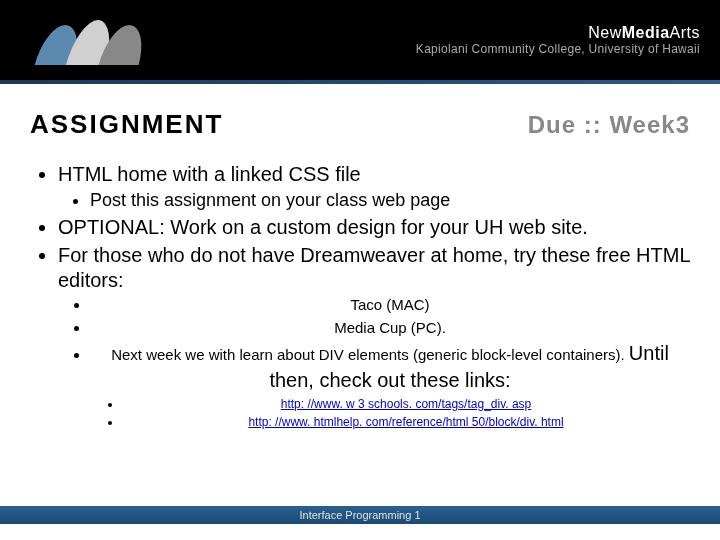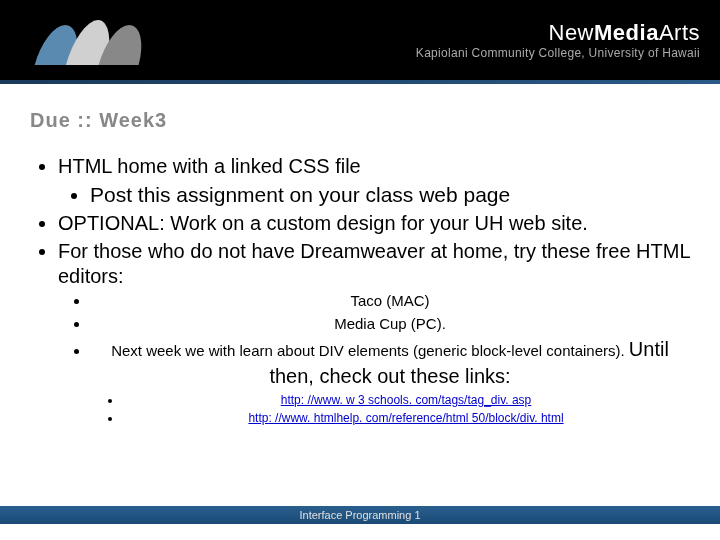--- a/index.html
+++ b/index.html
@@ -34,21 +34,21 @@
     margin-right: -8px;
   }
   .swoosh.s1 { width: 40px; height: 40px; background: #5a8ab0; }
   .swoosh.s2 { width: 40px; height: 45px; background: #d0d0d0; }
   .swoosh.s3 { width: 40px; height: 40px; background: #888; }
   .brand {
     color: #fff;
     text-align: right;
   }
   .brand-main {
-    font-size: 22px;
+    font-size: 16px;
     font-weight: 300;
     letter-spacing: 0.5px;
   }
   .brand-main .bold { font-weight: 600; }
   .brand-sub {
     font-size: 12px;
     color: #aaa;
     letter-spacing: 0.3px;
   }
   .accent-bar {
@@ -65,35 +65,35 @@
     align-items: baseline;
     margin-bottom: 22px;
   }
   .title {
     font-size: 26px;
     font-weight: 900;
     letter-spacing: 2px;
     color: #000;
   }
   .due {
-    font-size: 20px;
+    font-size: 24px;
     font-weight: 900;
     color: #888;
     letter-spacing: 1px;
   }
   ul { list-style: disc; padding-left: 28px; }
   ul ul { padding-left: 32px; }
   .lvl1 > li {
     font-size: 20px;
     color: #000;
     margin: 3px 0;
     line-height: 1.25;
   }
   .lvl2 > li {
-    font-size: 21px;
+    font-size: 18px;
     color: #000;
     margin: 2px 0;
     line-height: 1.3;
   }
   .lvl2b > li {
     font-size: 15px;
     color: #000;
     margin: 2px 0;
     line-height: 1.35;
     text-align: center;
@@ -138,20 +138,21 @@
     <div class="brand-main">
       <span>New</span><span class="bold">Media</span><span>Arts</span>
     </div>
     <div class="brand-sub">Kapiolani Community College, University of Hawaii</div>
   </div>
 </div>
 <div class="accent-bar"></div>
 
 <div class="content">
   <div class="title-row">
+    <div class="title">ASSIGNMENT</div>
     <div class="due">Due :: Week3</div>
   </div>
 
   <ul class="lvl1">
     <li>
       <span>HTML home with a linked CSS file</span>
       <ul class="lvl2">
         <li>Post this assignment on your class web page</li>
       </ul>
     </li>

